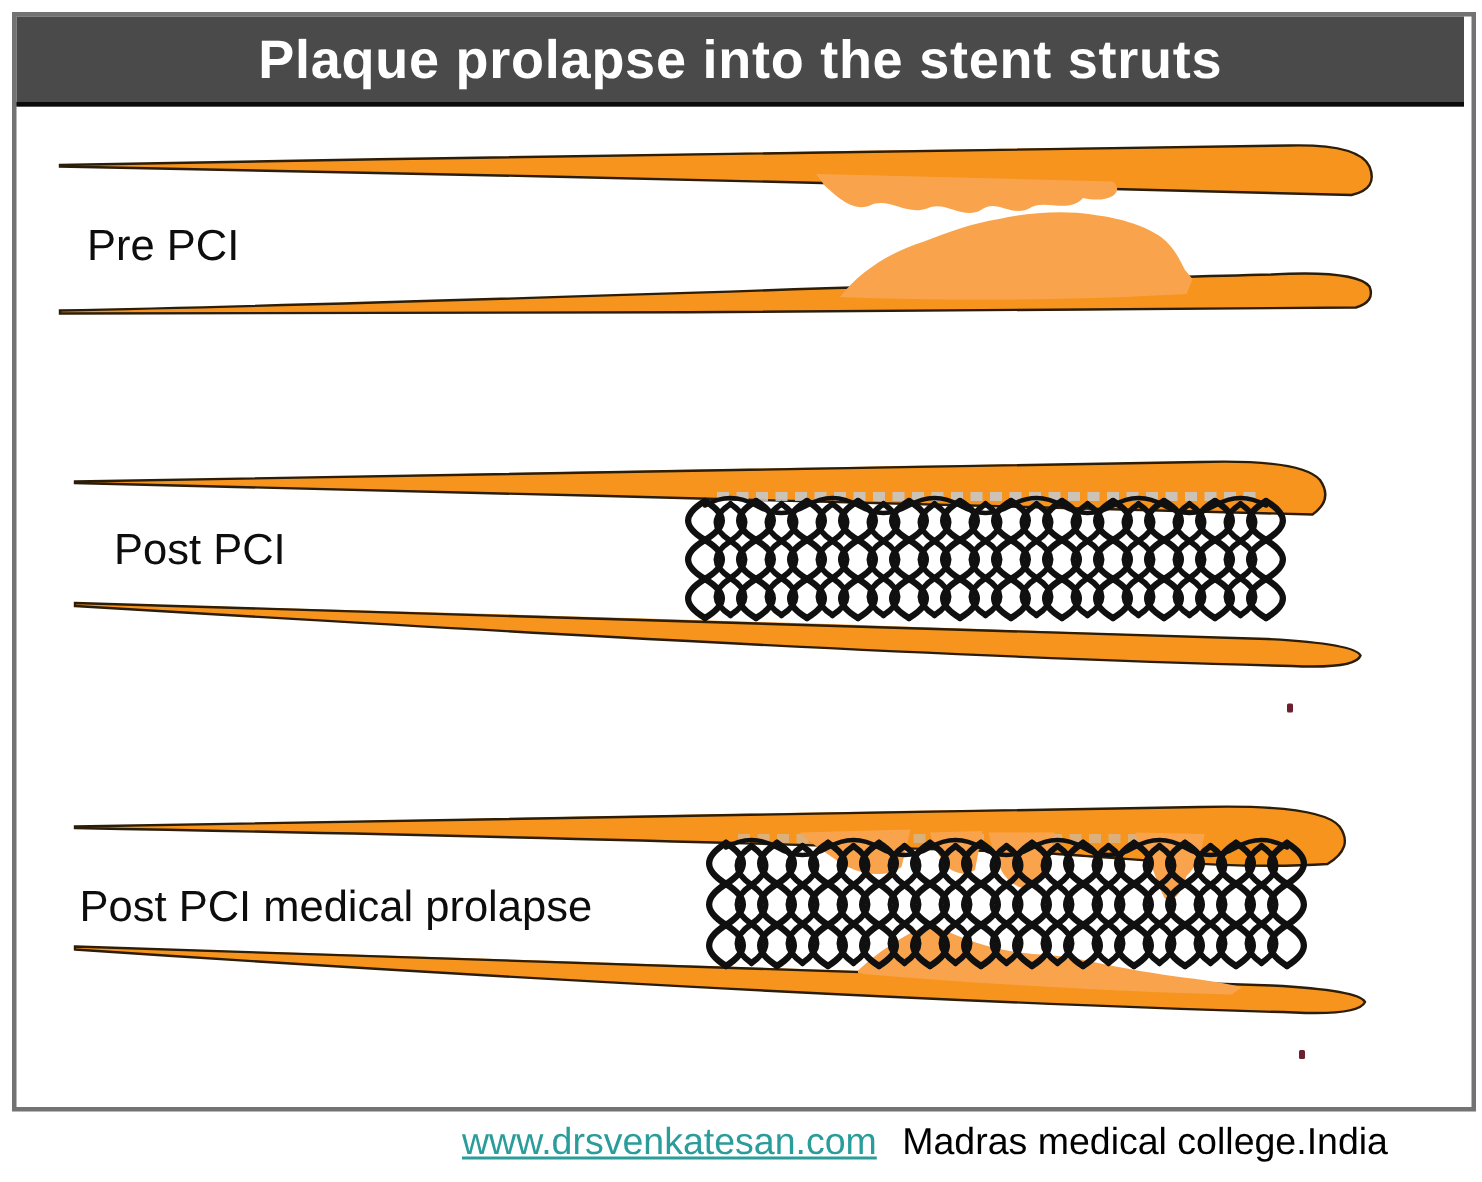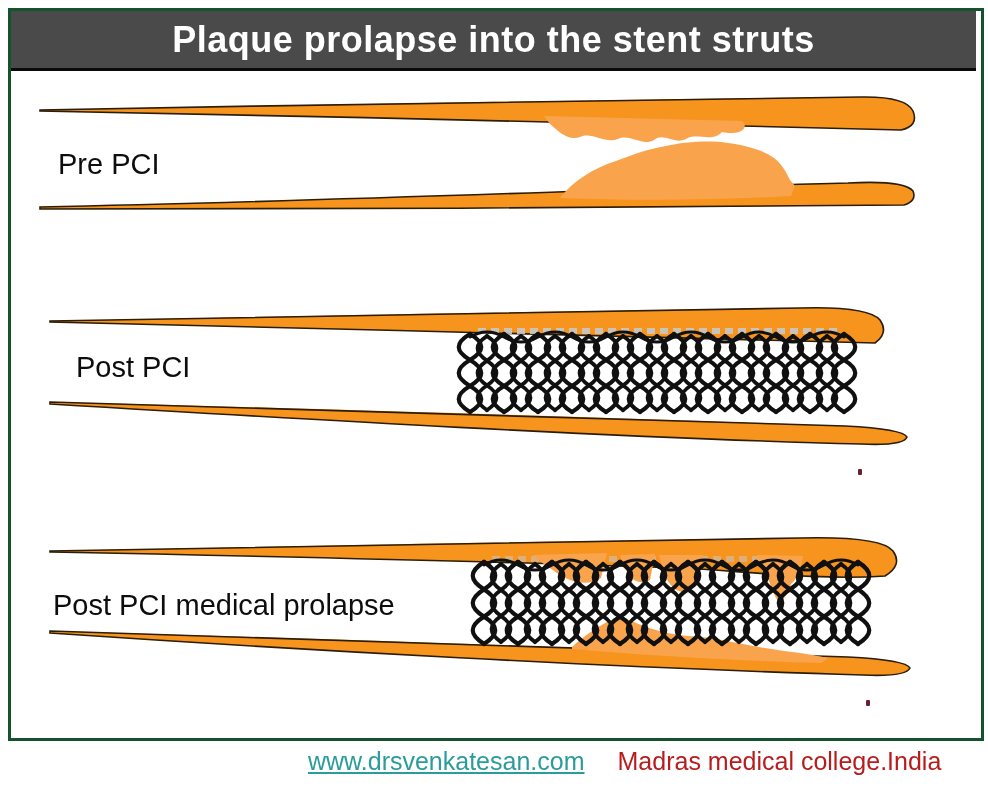--- a/index.html
+++ b/index.html
@@ -2,21 +2,21 @@
 <html><head>
 <meta charset="utf-8">
 <style>
   html,body{margin:0;padding:0;}
   body{
     width:988px;height:788px;position:relative;background:#ffffff;
     font-family:"Liberation Sans","DejaVu Sans",sans-serif;overflow:hidden;
   }
   .slide{
     position:absolute;left:8px;top:8px;width:970px;height:727px;
-    border:3px solid #14532d;background:#fff;z-index:1;
+    border:3px solid #737373;background:#fff;z-index:1;
   }
   .titlebar{
     position:absolute;left:0;top:0;width:calc(100% - 5px);height:57px;
     border-bottom:3px solid #0a0a0a;
     display:flex;align-items:center;justify-content:center;
   }
   .titlebar .title{
     font-size:36px;font-weight:bold;letter-spacing:.5px;line-height:1;
   }
   .diagram-svg{position:absolute;left:0;top:0;width:988px;height:788px;z-index:2;}
@@ -26,24 +26,24 @@
   }
   .label-pre{left:58px;top:148px;}
   .label-post{left:76px;top:351px;}
   .label-prolapse{left:53px;top:589px;}
   .wall{stroke:#2b1d08;stroke-width:1.6;}
   .mesh-path{fill:none;stroke-width:4.2;stroke-linecap:round;}
   .connector{fill:none;stroke-width:3;stroke-linecap:round;}
   .grayband{fill:none;stroke:#c6c6c6;stroke-width:6;stroke-dasharray:8 5;}
   .footer{
     position:absolute;left:308px;top:747px;z-index:3;font-size:25px;
-    display:flex;align-items:baseline;white-space:nowrap;gap:16px;
+    display:flex;align-items:baseline;white-space:nowrap;
   }
   .footer a{text-decoration:underline;margin-right:17px;cursor:pointer;}
-  .footer .affil{color:#b91c1c;}
+  .footer .affil{color:#000000;}
 </style>
 </head>
 <body>
 
 <div class="slide">
   <div class="titlebar" style="background: rgb(74, 74, 74);">
     <div class="title" style="color: rgb(255, 255, 255);">Plaque prolapse into the stent struts</div>
   </div>
 </div>
 

